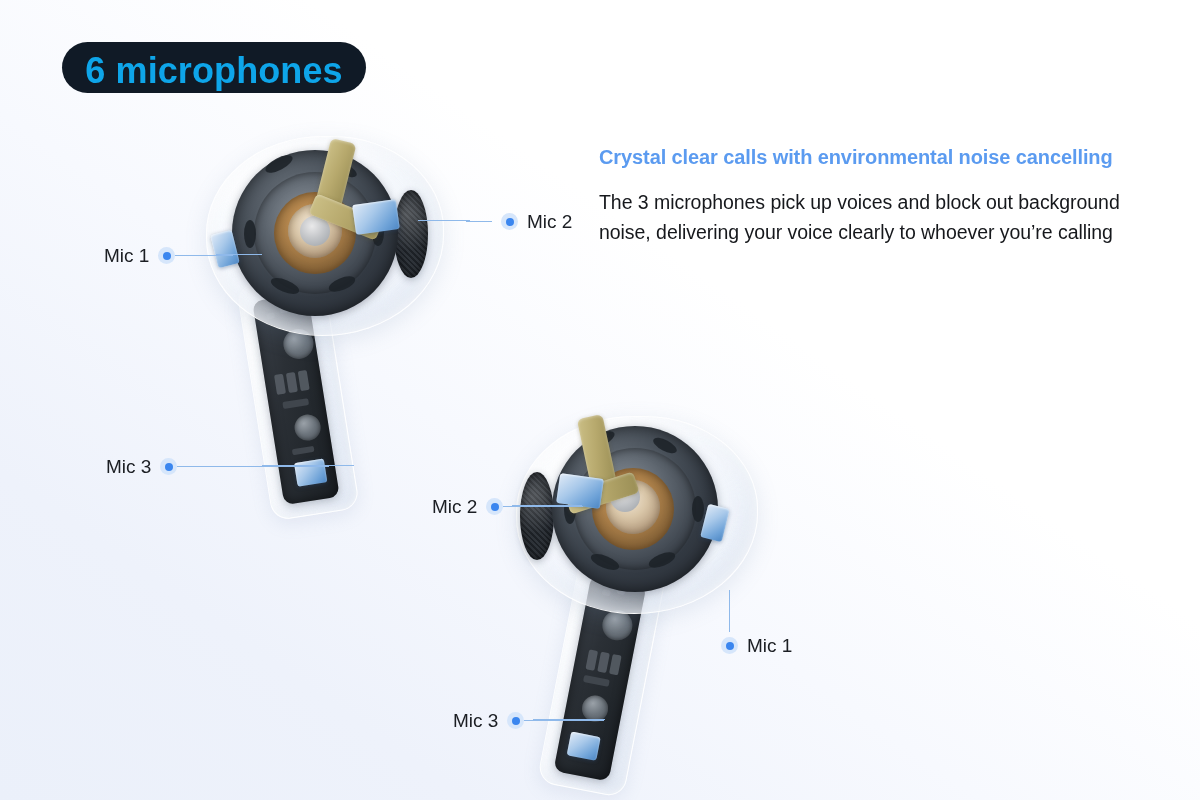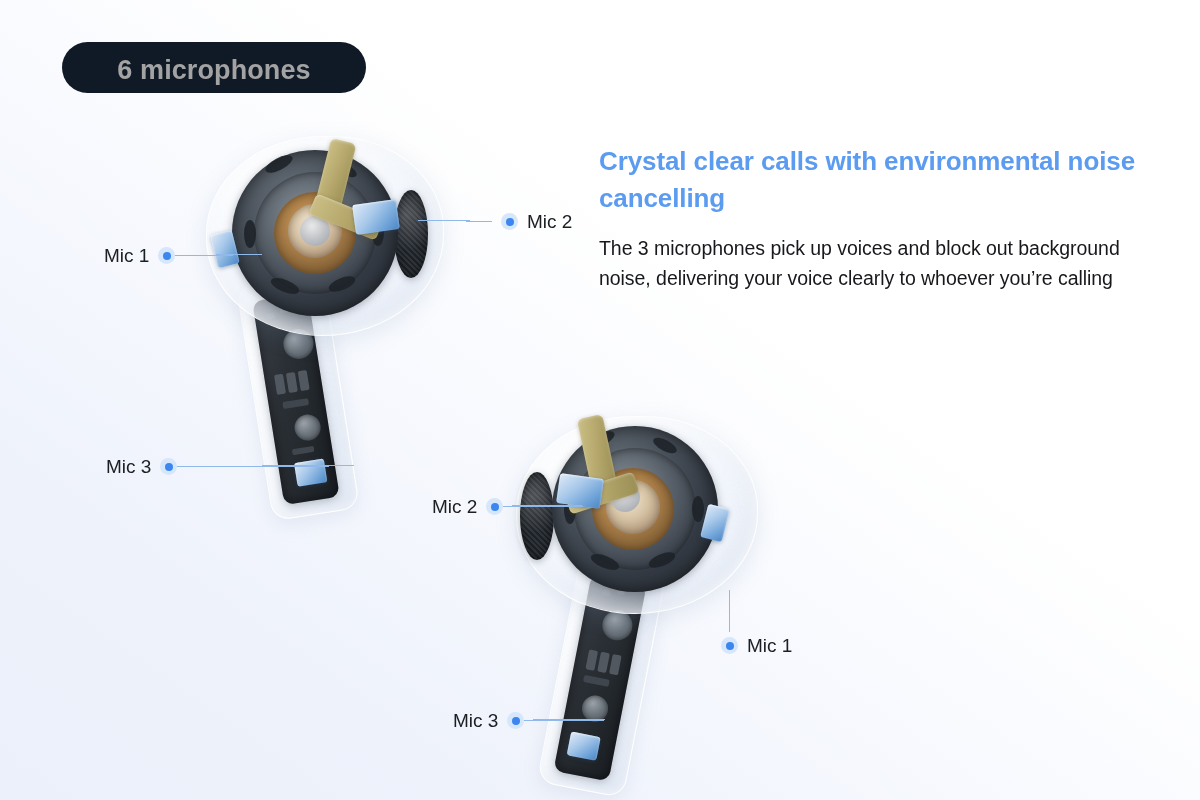--- a/index.html
+++ b/index.html
@@ -14,28 +14,28 @@
     background:linear-gradient(215deg,#ffffff 0%,#ffffff 38%,#f7f9fe 58%,#eef2fb 80%,#ebf0fa 100%);
   }
 
   
   #badge{
     position:absolute;left:62px;top:42px;width:304px;height:51px;
     border-radius:26px;background:#101a26;
     display:flex;align-items:center;justify-content:center;
   }
   #badge .txt{
-    color:#a3a3a3;font-size:27px;font-weight:bold;letter-spacing:.1px;
+    color:#0ea5e9;font-size:36px;font-weight:bold;letter-spacing:.1px;
     line-height:1;white-space:nowrap;margin-top:6px;
   }
 
   
   #copy{position:absolute;left:599px;top:143px;width:566px;}
   #copy h2{
-    margin:0;font-size:26px;line-height:1.42;font-weight:bold;
+    margin:0;font-size:20px;line-height:1.42;font-weight:bold;
     color:#5b9bf0;letter-spacing:-.1px;
   }
   #copy p{
     margin:17px 0 0 0;font-size:19.5px;line-height:1.53;
     color:#16181c;font-weight:normal;letter-spacing:-.05px;
   }
 
   
   .callout{position:absolute;display:flex;align-items:center;white-space:nowrap;}
   .callout .lbl{font-size:19px;color:#1b1e23;line-height:1;}

